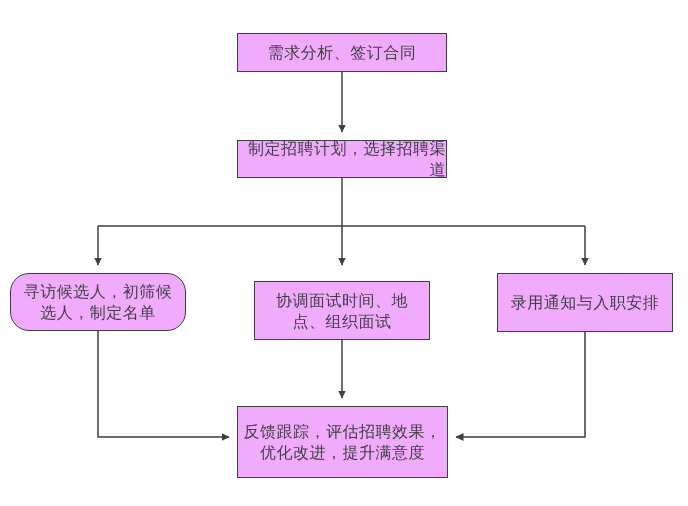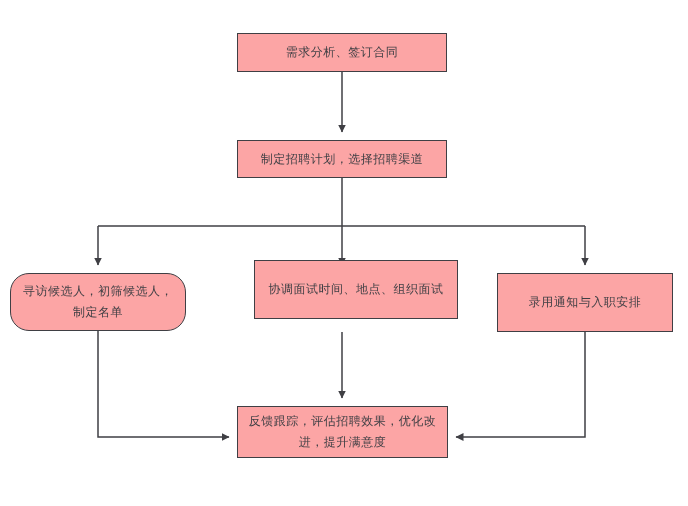--- a/index.html
+++ b/index.html
@@ -19,36 +19,36 @@
     position: absolute;
     left: 0;
     top: 0;
     width: 688px;
     height: 506px;
   }
   .node {
     position: absolute;
     box-sizing: border-box;
     border: 1.5px solid #3f3f44;
-    background: #fca5a5;
+    background: #f0abfc;
     display: flex;
     align-items: center;
     justify-content: center;
     text-align: center;
-    font-size: 12px;
+    font-size: 16px;
     line-height: 21px;
     color: #3f3f44;
     letter-spacing: 0.5px;
   }
   .node-need       { left: 237px; top: 33px;  width: 210px; height: 39px; }
   .node-plan       { left: 237px; top: 140px; width: 210px; height: 38px; text-align: right; }
   .node-sourcing   { left: 10px;  top: 273px; width: 176px; height: 58px; padding: 0 12px; border-radius: 19px; }
-  .node-interview  { left: 254px; top: 260px; width: 204px; height: 59px; padding: 0 8px; }
+  .node-interview  { left: 254px; top: 281px; width: 176px; height: 59px; padding: 0 8px; }
   .node-offer      { left: 497px; top: 273px; width: 176px; height: 59px; text-align: center; }
-  .node-feedback   { left: 237px; top: 406px; width: 211px; height: 52px; padding: 0 5px; }
+  .node-feedback   { left: 237px; top: 406px; width: 211px; height: 72px; padding: 0 5px; }
 </style>
 </head>
 <body>
 
 <div class="canvas">
 
   <svg class="connector-layer" width="688" height="506" viewBox="0 0 688 506" xmlns="http://www.w3.org/2000/svg">
     <defs>
       <marker id="arrow" markerWidth="10" markerHeight="10" refX="7.5" refY="4" orient="auto" markerUnits="userSpaceOnUse">
         <path d="M0,0 L8,4 L0,8 Z" fill="#3f3f44"></path>

